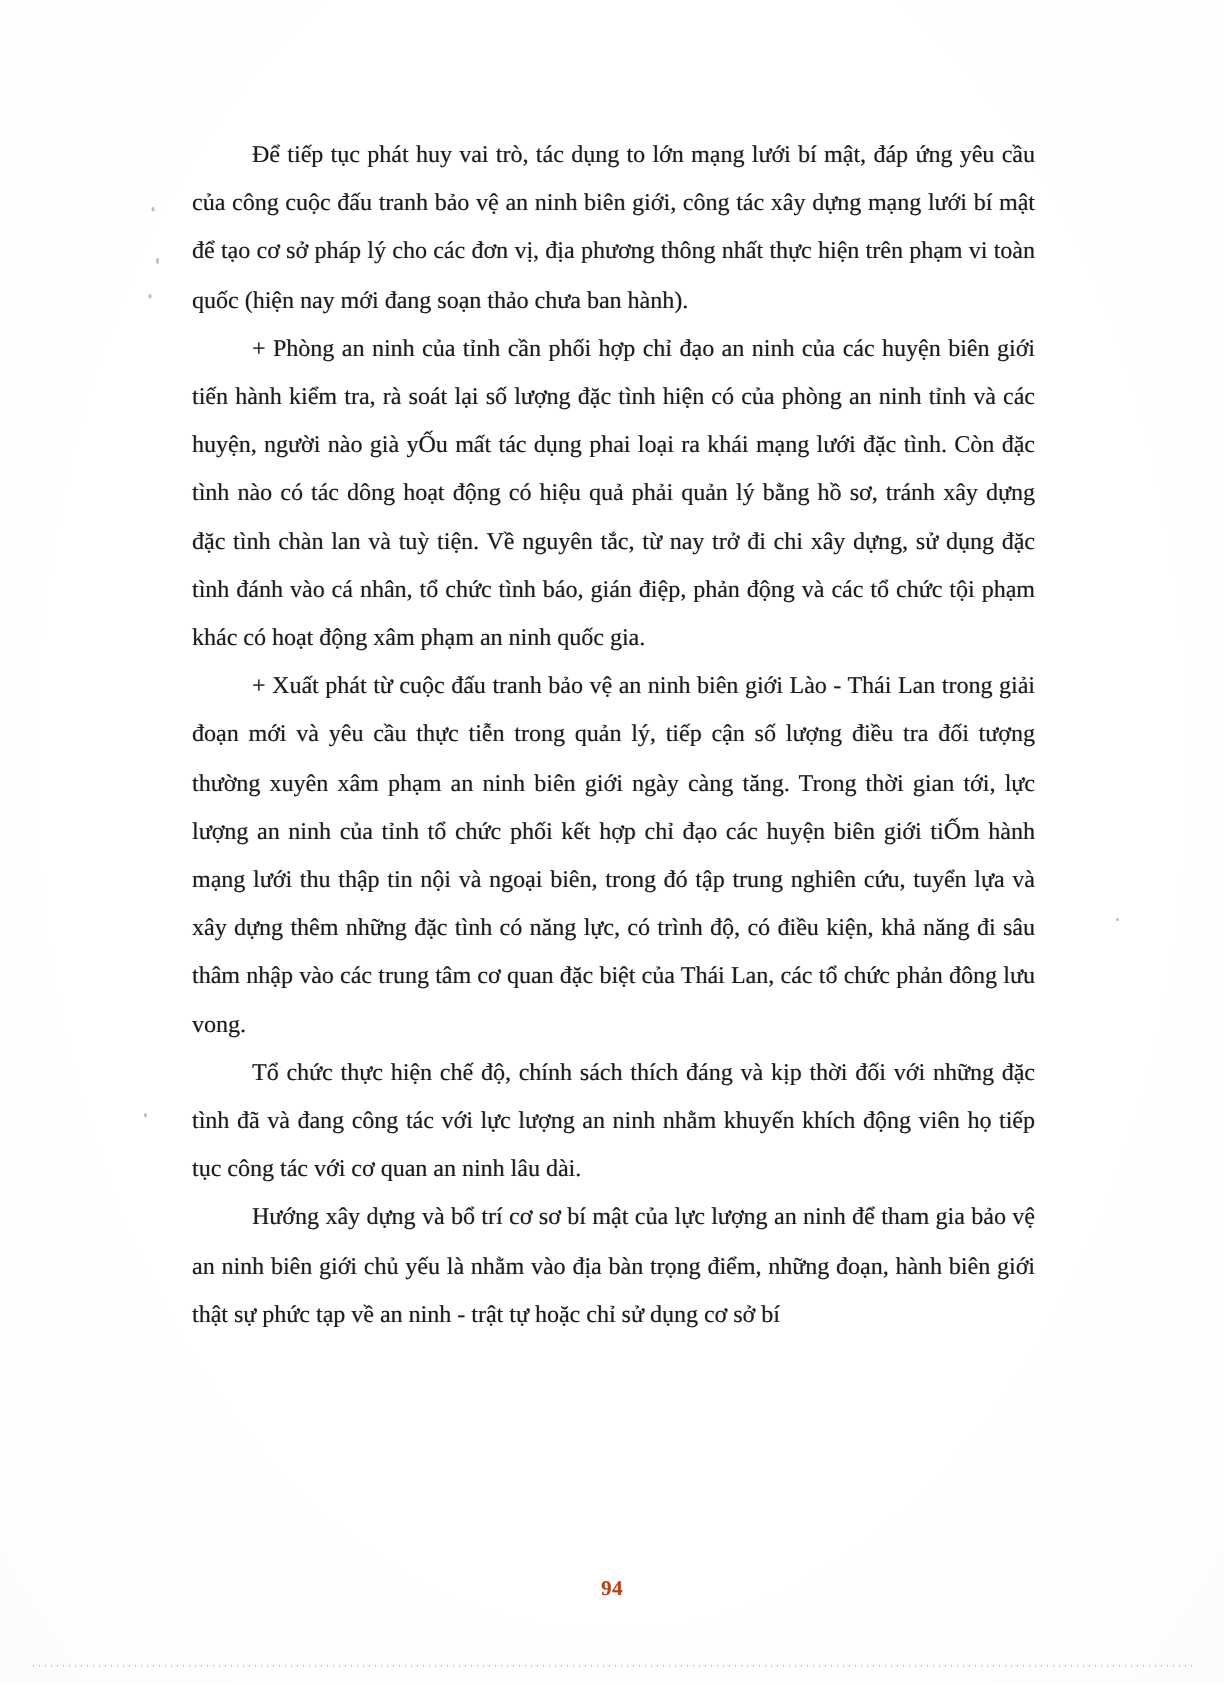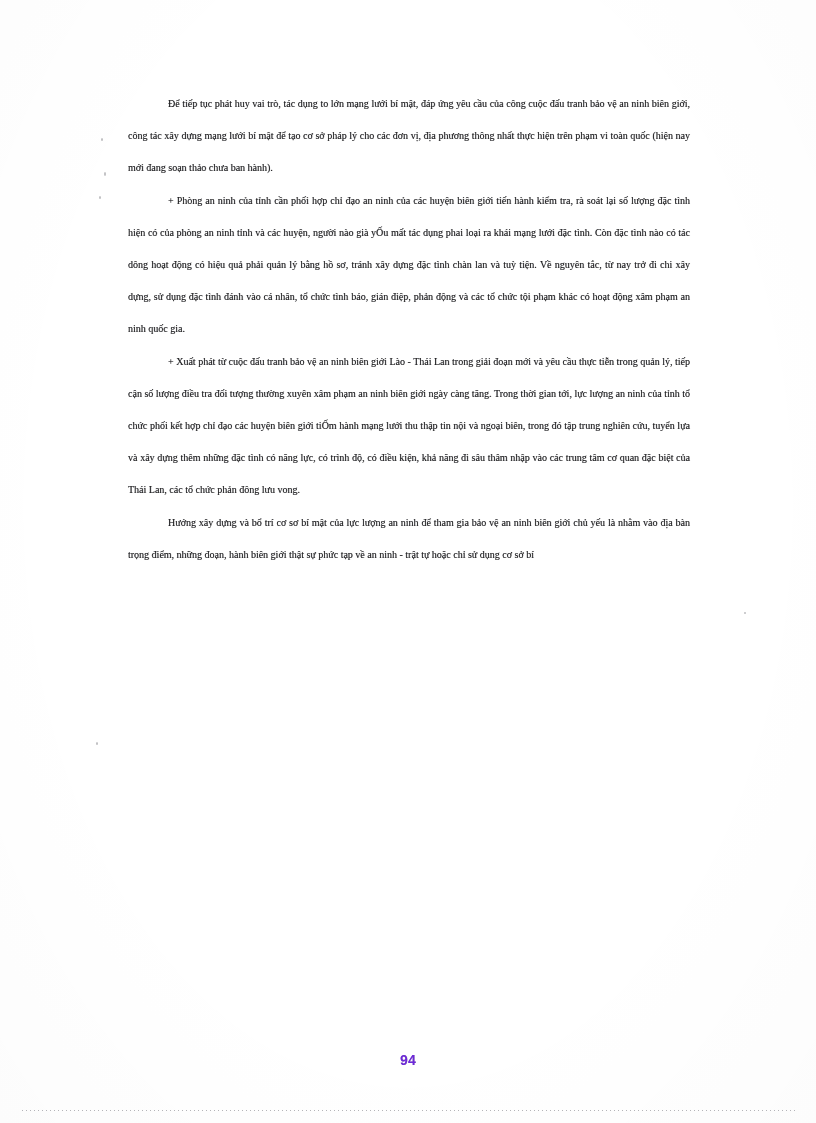--- a/index.html
+++ b/index.html
@@ -24,21 +24,21 @@
     background:
       radial-gradient(ellipse at 50% 45%, rgba(255,255,255,0) 60%, rgba(0,0,0,0.012) 100%);
     pointer-events: none;
   }
   .text-column {
     position: absolute;
     left: 128px;
     top: 88px;
     width: 562px;
     font-family: "Liberation Serif", "DejaVu Serif", serif;
-    font-size: 10px;
+    font-size: 16px;
     line-height: 32.2px;
     color: #1c1c1e;
     text-align: justify;
     text-justify: inter-word;
     -webkit-font-smoothing: none;
   }
   .para {
     margin: 0;
     text-indent: 0;
     text-align: justify;
@@ -49,24 +49,24 @@
   
   .text-column .para {
     text-shadow: 0.35px 0 0 rgba(60,60,66,0.40), -0.3px 0.3px 0 rgba(90,90,96,0.22);
   }
   .page-number {
     position: absolute;
     left: 0;
     right: 0;
     top: 1052px;
     text-align: center;
-    font-family: Liberation Sans, sans-serif;
+    font-family: Liberation Serif, serif;
     font-size: 14px;
     font-weight: bold;
-    color: #6d28d9;
+    color: #c2410c;
     letter-spacing: 0.3px;
     text-shadow: 0.35px 0 0 rgba(60,60,66,0.35);
   }
   .scan-edge-line {
     position: absolute;
     left: 22px;
     right: 18px;
     top: 1110px;
     height: 1px;
     background-image: repeating-linear-gradient(
@@ -86,20 +86,21 @@
 </style>
 </head>
 <body>
 
 <div class="page">
 
   <div class="text-column">
     <p class="para indent">Để tiếp tục phát huy vai trò, tác dụng to lớn mạng lưới bí mật, đáp ứng yêu cầu của công cuộc đấu tranh bảo vệ an ninh biên giới, công tác xây dựng mạng lưới bí mật để tạo cơ sở pháp lý cho các đơn vị, địa phương thông nhất thực hiện trên phạm vi toàn quốc (hiện nay mới đang soạn thảo chưa ban hành).</p>
     <p class="para indent">+ Phòng an ninh của tỉnh cần phối hợp chỉ đạo an ninh của các huyện biên giới tiến hành kiểm tra, rà soát lại số lượng đặc tình hiện có của phòng an ninh tỉnh và các huyện, người nào già yỐu mất tác dụng phai loại ra khái mạng lưới đặc tình. Còn đặc tình nào có tác dông hoạt động có hiệu quả phải quản lý bằng hồ sơ, tránh xây dựng đặc tình chàn lan và tuỳ tiện. Về nguyên tắc, từ nay trở đi chi xây dựng, sử dụng đặc tình đánh vào cá nhân, tổ chức tình báo, gián điệp, phản động và các tổ chức tội phạm khác có hoạt động xâm phạm an ninh quốc gia.</p>
     <p class="para indent">+ Xuất phát từ cuộc đấu tranh bảo vệ an ninh biên giới Lào - Thái Lan trong giải đoạn mới và yêu cầu thực tiễn trong quản lý, tiếp cận số lượng điều tra đối tượng thường xuyên xâm phạm an ninh biên giới ngày càng tăng. Trong thời gian tới, lực lượng an ninh của tỉnh tổ chức phối kết hợp chỉ đạo các huyện biên giới tiỐm hành mạng lưới thu thập tin nội và ngoại biên, trong đó tập trung nghiên cứu, tuyển lựa và xây dựng thêm những đặc tình có năng lực, có trình độ, có điều kiện, khả năng đi sâu thâm nhập vào các trung tâm cơ quan đặc biệt của Thái Lan, các tổ chức phản đông lưu vong.</p>
+    <p class="para indent">Tổ chức thực hiện chế độ, chính sách thích đáng và kịp thời đối với những đặc tình đã và đang công tác với lực lượng an ninh nhằm khuyến khích động viên họ tiếp tục công tác với cơ quan an ninh lâu dài.</p>
     <p class="para indent"> Hướng xây dựng và bổ trí cơ sơ bí mật của lực lượng an ninh để tham gia bảo vệ an ninh biên giới chủ yếu là nhằm vào địa bàn trọng điểm, những đoạn, hành biên giới thật sự phức tạp về an ninh - trật tự hoặc chỉ sử dụng cơ sở bí</p>
   </div>
 
   <div class="page-number">94</div>
 
   <div class="scan-edge-line"></div>
 
   <div class="speck" style="left:101px; top:138px; width:2px; height:3px;"></div>
   <div class="speck" style="left:104px; top:172px; width:2px; height:4px;"></div>
   <div class="speck" style="left:99px; top:196px; width:2px; height:3px;"></div>

